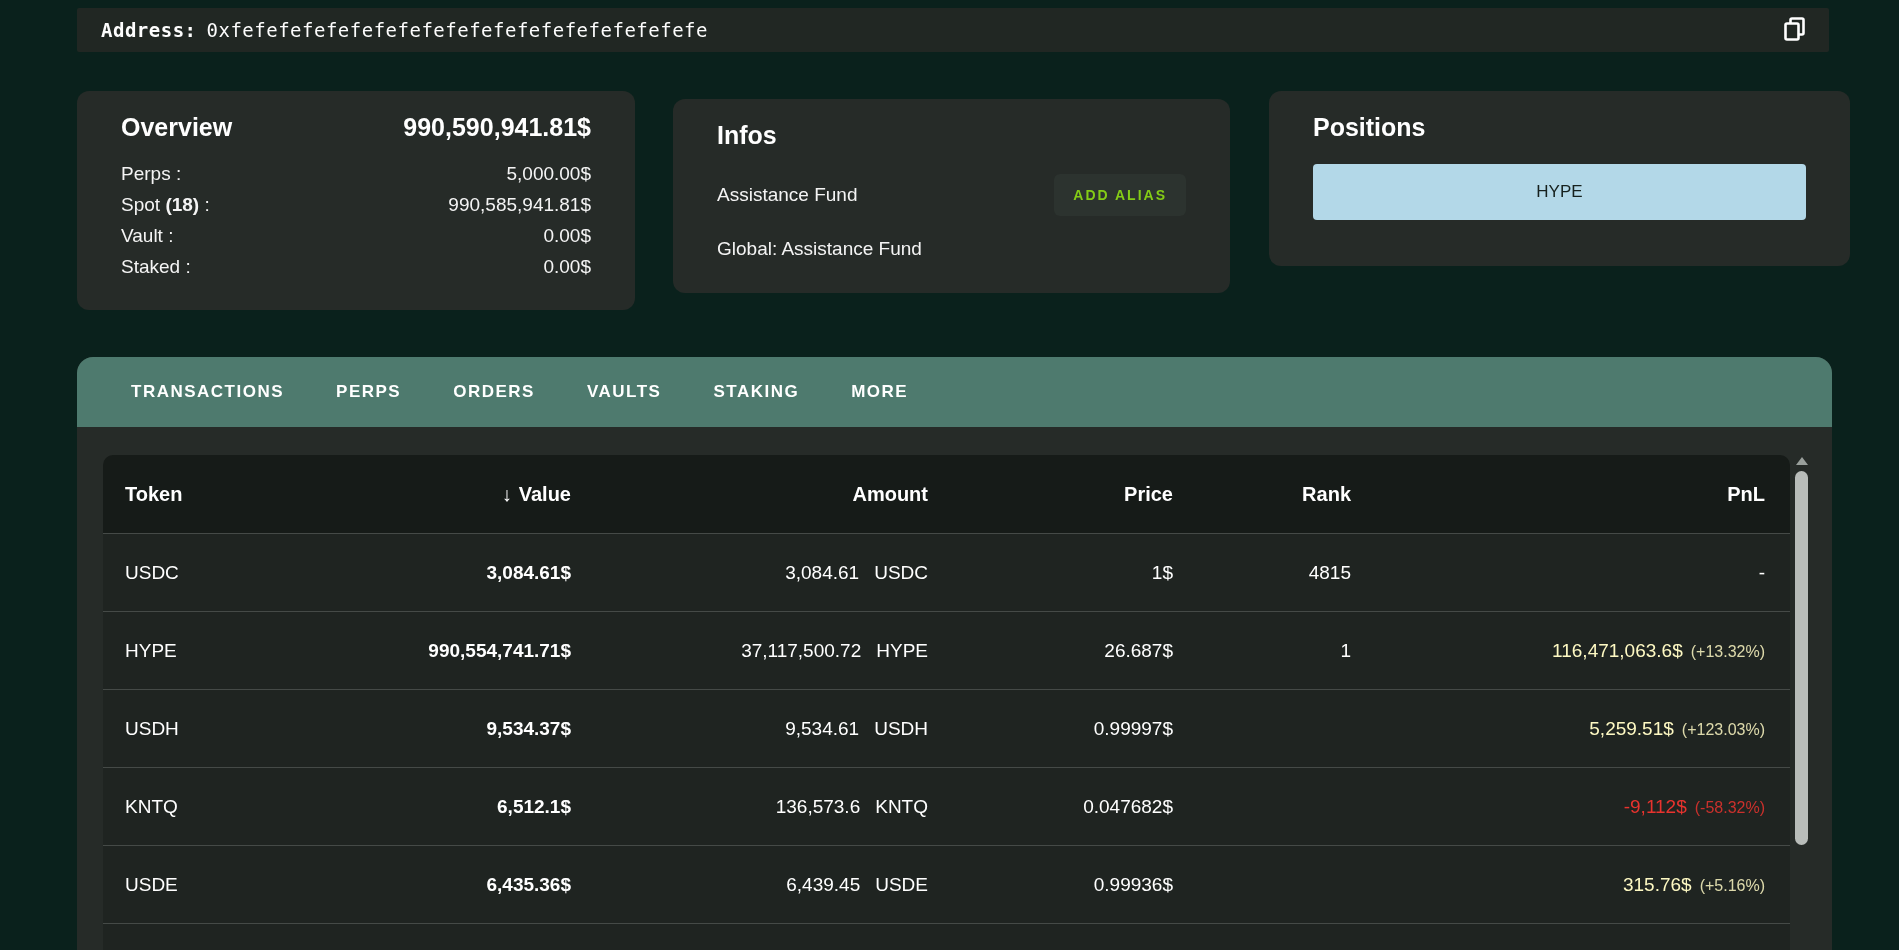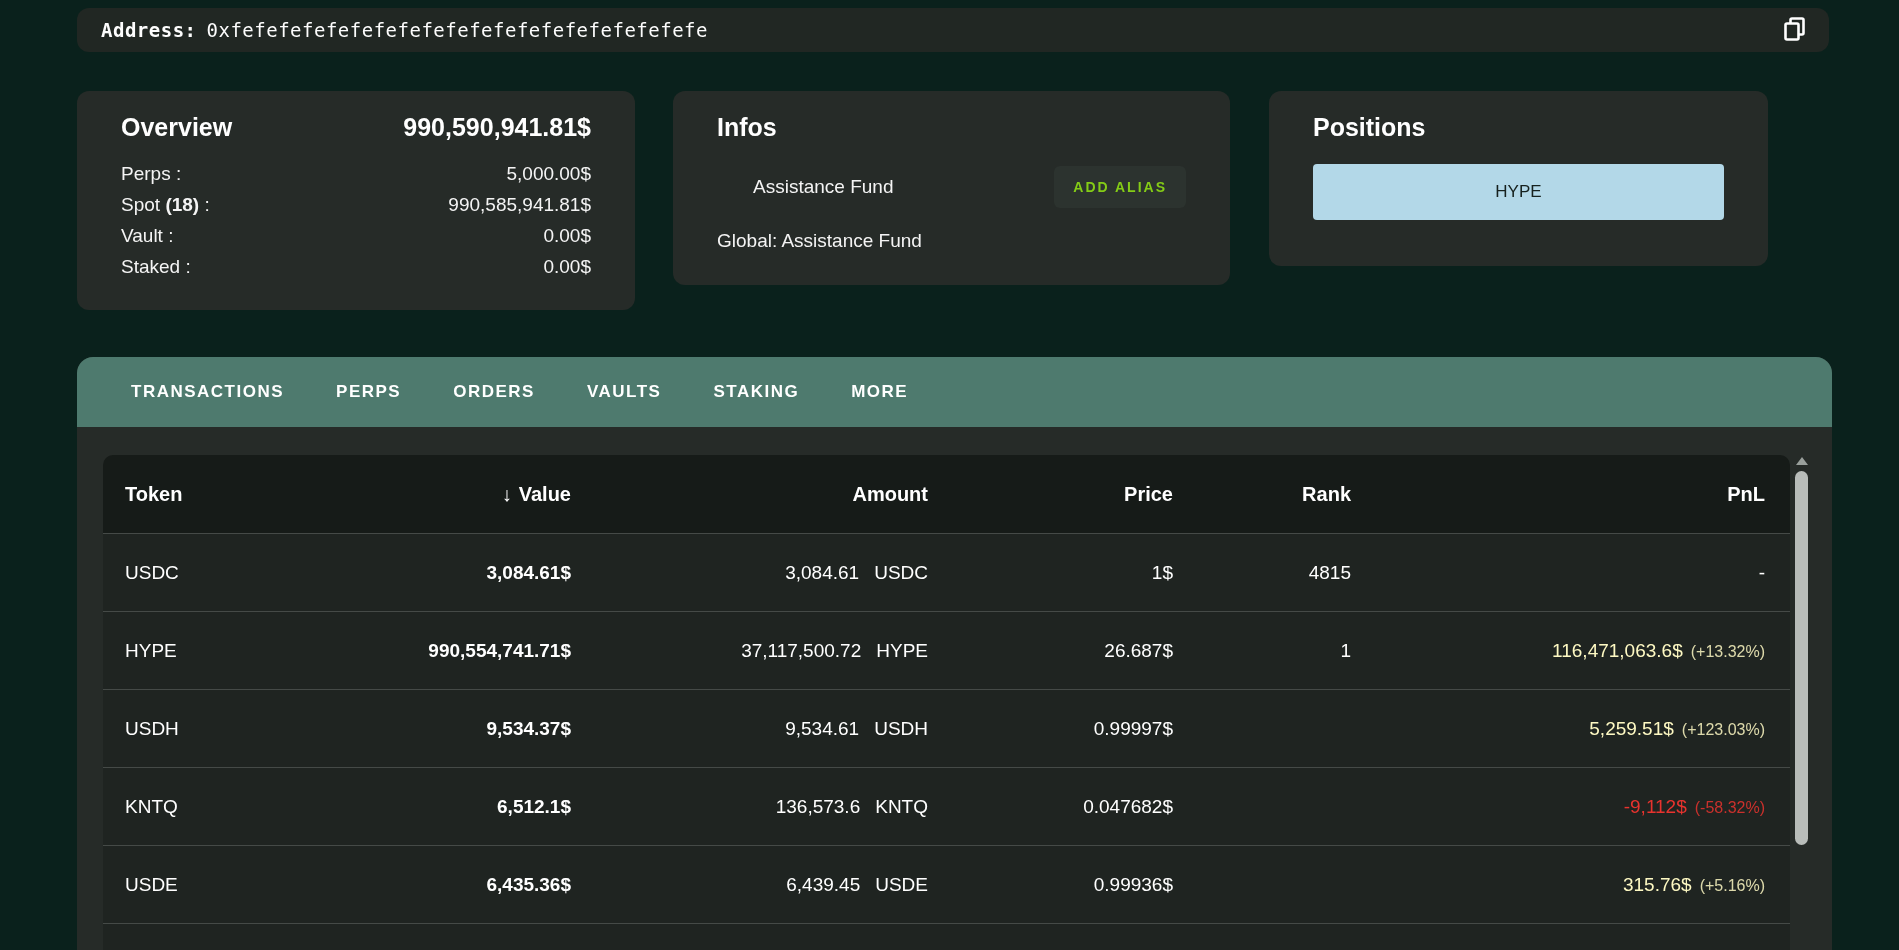--- a/index.html
+++ b/index.html
@@ -7,50 +7,50 @@
   body {
     background:#0a211c;
     font-family:"Liberation Sans", sans-serif;
     color:#fff;
     position:relative;
   }
 
   
   .address-bar {
     position:absolute; left:77px; top:8px; width:1752px; height:44px;
-    background:#212723; border-radius:12px;
+    background:#212723; border-radius:2px;
     display:flex; align-items:center; padding:0 14px 0 24px;
   }
   .address-text {
     font-family:"DejaVu Sans Mono", monospace;
     font-size:19px; letter-spacing:0.5px; color:#fdfdfd; font-weight:700;
   }
   .address-text .addr-value { font-weight:400; margin-left:10px; }
   .copy-btn {
     margin-left:auto; width:40px; height:40px;
     display:flex; align-items:center; justify-content:center;
     cursor:pointer; border:none; background:transparent;
   }
 
   
   .card {
     position:absolute; background:#262b28; border-radius:12px; padding:22px 44px;
   }
   .card-title { font-size:25px; font-weight:700; color:#fff; }
   #overview-card { left:77px;  top:91px; width:558px; height:219px; }
-  #infos-card    { left:673px; top:91px; width:557px; height:194px; }
-  #positions-card{ left:1269px;top:91px; width:499px; height:175px; }
+  #infos-card    { left:673px; top:99px; width:557px; height:194px; }
+  #positions-card{ left:1269px;top:91px; width:581px; height:175px; }
 
   .overview-head { display:flex; justify-content:space-between; align-items:baseline; }
   .overview-total { font-size:25px; font-weight:700; }
   .overview-rows { margin-top:16px; }
   .overview-row { display:flex; justify-content:space-between; font-size:19px; line-height:31px; color:#f4f4f4; }
   .overview-row b { font-weight:700; }
 
-  .infos-row { display:flex; justify-content:space-between; align-items:center; margin-top:24px;margin-left:36px; }
+  .infos-row { display:flex; justify-content:space-between; align-items:center; margin-top:24px; }
   .infos-name, .infos-global { font-size:19px; color:#f4f4f4; }
   .add-alias-btn {
     background:#2c332f; color:#84cc16; border:none; border-radius:6px;
     font-family:"Liberation Sans", sans-serif;
     font-size:14px; font-weight:700; letter-spacing:2px;
     padding:13px 19px; cursor:pointer;
   }
   .infos-global { margin-top:22px; }
 
   .position-chip {

